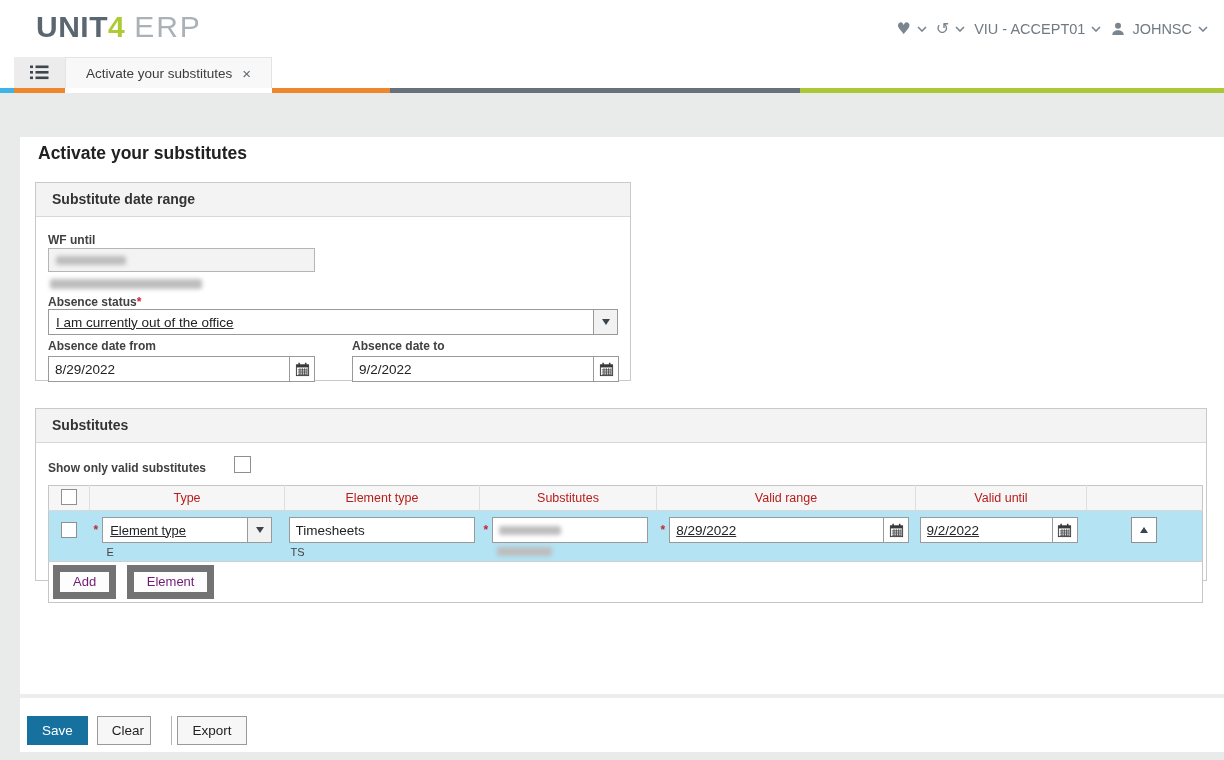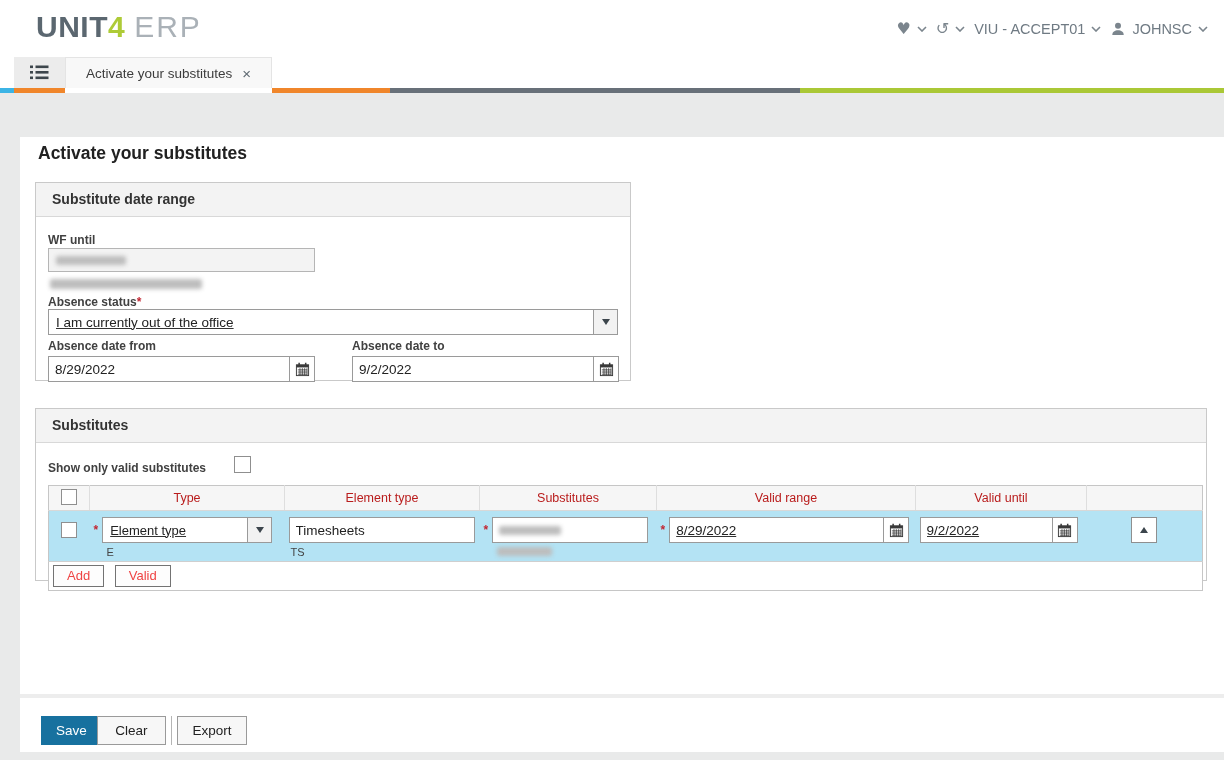--- a/index.html
+++ b/index.html
@@ -54,27 +54,27 @@
   .filter-check{position:absolute;left:198px;top:13px;width:17px;height:17px;}
   table.sub-table{position:absolute;left:12px;top:42px;width:1154px;border:1px solid #c6c6c6;border-collapse:collapse;table-layout:fixed;}
   .sub-table th{height:24px;background:#f6f6f6;border-left:1px solid #dedede;border-bottom:1px solid #d8d8d8;font-weight:normal;color:#b91c1c;text-align:center;font-size:12.5px;padding:0;}
   .sub-table th:first-child{border-left:none;}
   .data-row td{background:#b4e3f4;padding:6px 0 3px;vertical-align:top;}
   .cell-line{display:flex;align-items:center;gap:4px;padding-left:4px;height:26px;}
   .hint{font-size:11px;color:#444;margin-top:2px;height:13px;display:flex;align-items:center;}
   .row-combo{width:170px;height:26px;}
   .up-btn{width:26px;height:26px;background:#fff;border:1px solid #8f8f8f;box-sizing:border-box;display:flex;align-items:center;justify-content:center;margin:0 auto;cursor:pointer;}
   .btn-row td{background:#fff;padding:3px 4px;border-top:1px solid #cfcfcf;}
-  .grid-btn{border:1px solid #737373;background:#fdfdfd;padding:2px 13px 3px;font-size:13px;font-family:"Liberation Sans",sans-serif;margin-right:7px;cursor:pointer;color:#ef4444;}
+  .grid-btn{border:7px solid #737373;background:#fdfdfd;padding:2px 13px 3px;font-size:13px;font-family:"Liberation Sans",sans-serif;margin-right:7px;cursor:pointer;color:#701a75;}
   
   .footer-sep{position:absolute;left:0;top:557px;width:100%;height:4px;background:#ededed;}
   .btn{position:absolute;top:579px;height:29px;box-sizing:border-box;font-size:13.5px;font-family:"Liberation Sans",sans-serif;cursor:pointer;}
-  .btn-primary{left:21px;width:61px;background:#17719f;color:#fff;border:1px solid #17719f;}
+  .btn-primary{left:7px;width:61px;background:#17719f;color:#fff;border:1px solid #17719f;}
   .btn-sec{background:#f7f7f7;border:1px solid #9a9a9a;color:#222;}
-  .btn-clear{left:77px;width:69px;}
+  .btn-clear{left:77px;width:54px;text-align:right;}
   .btn-export{left:157px;width:70px;}
   .footer-divider{position:absolute;left:151px;top:579px;height:29px;border-left:1px solid #b5b5b5;}
 </style>
 </head>
 <body>
 
 <div class="topbar">
   <div class="logo"><span>UNIT</span><span class="four">4</span><span class="erp">ERP</span></div>
   <div class="userbar">
     <div class="ub-item">
@@ -288,21 +288,21 @@
               <div class="cell-line" style="justify-content:center;padding-left:0;">
                 <div class="up-btn">
                     <span class="tri-up"></span>
                   </div>
               </div>
             </td>
           </tr>
           <tr class="btn-row">
             <td colspan="7">
               <button class="grid-btn">Add</button>
-              <button class="grid-btn">Valid</button>
+              <button class="grid-btn">Element</button>
             </td>
           </tr>
         </tbody>
       </table>
     </div>
   </div>
 
   <div class="footer-sep"></div>
   <button class="btn btn-primary">Save</button>
   <button class="btn btn-sec btn-clear">Clear</button>

